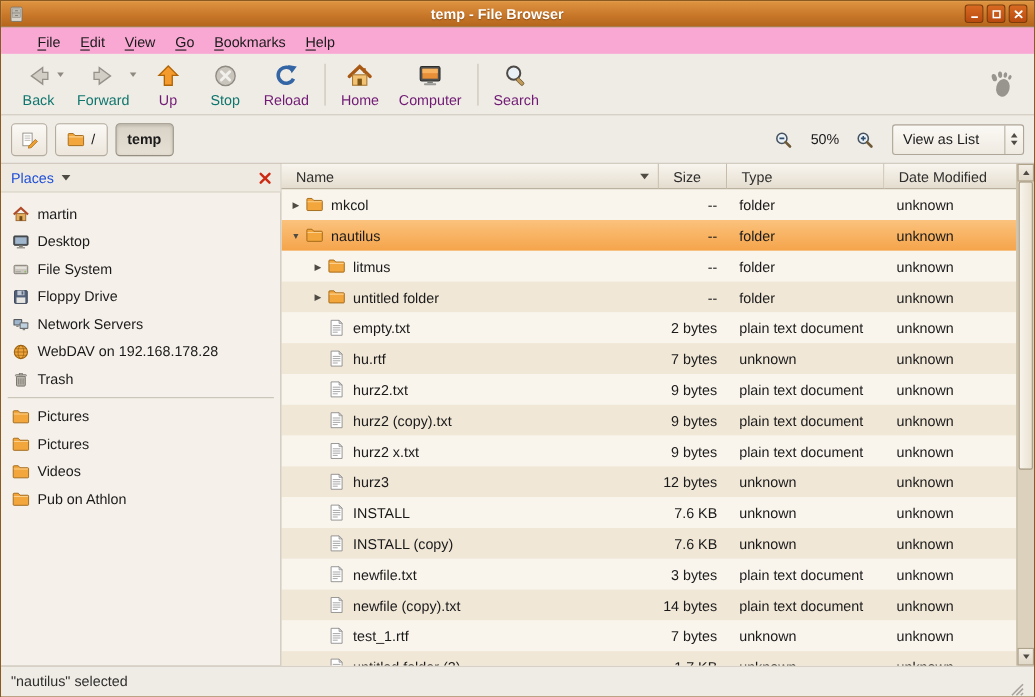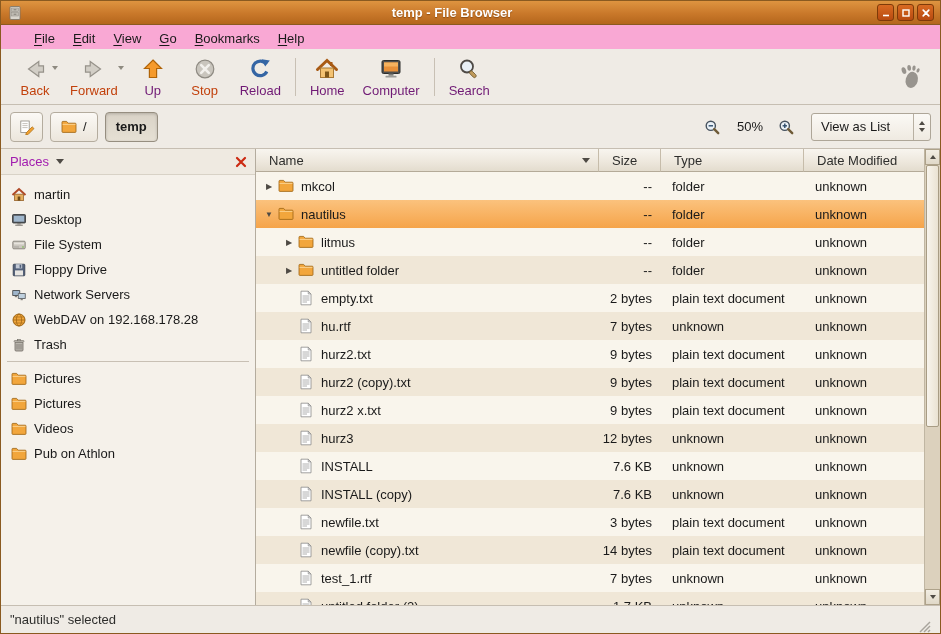--- a/index.html
+++ b/index.html
@@ -24,21 +24,21 @@
   .menu-item { padding:3px 9px; cursor:default; }
   .menu-item u { text-underline-offset:2px; }
 
   
   .toolbar { height:56px; flex:none; display:flex; align-items:center; padding:0 8px; background:#EFEBE5; border-bottom:1px solid #C6BEB2; }
   .tool-btn { position:relative; display:flex; flex-direction:column; align-items:center; justify-content:center;
     min-width:52px; padding:3px 9px 2px; border-radius:3px; }
   .tool-icon { width:24px; height:24px; }
   .tool-icon svg { width:24px; height:24px; display:block; }
   .tool-label { margin-top:2px; font-size:13px; color:#701a75; white-space:nowrap; }
-  .tool-btn.disabled .tool-label { color:#c2410c; }
+  .tool-btn.disabled .tool-label { color:#0f766e; }
   .dd-caret { position:absolute; right:3px; top:12px; width:0; height:0;
     border-left:3.5px solid transparent; border-right:3.5px solid transparent; border-top:4.5px solid #8E8A80; }
   .tool-sep { width:1px; height:38px; background:#C8C0B4; margin:0 5px; }
   .gnome-logo { margin-left:auto; margin-right:8px; width:28px; height:30px; }
   .gnome-logo svg { width:28px; height:30px; display:block; }
 
   
   .locationbar { height:43px; flex:none; display:flex; align-items:center; padding:0 9px; gap:7px; background:#EFEBE5; }
   .lb-btn { height:30px; border:1px solid #B4AC9E; border-radius:4px; background:linear-gradient(180deg,#FBF9F5,#ECE6DC);
     display:flex; align-items:center; gap:6px; padding:0 10px; font-size:13px; font-family:inherit; color:#1a1a1a; }
@@ -56,21 +56,21 @@
   .view-combo .spin { margin-left:auto; width:17px; height:100%; border-left:1px solid #B8B0A2;
     display:flex; flex-direction:column; align-items:center; justify-content:center; gap:3px; }
   .tri-up { width:0; height:0; border-left:3.5px solid transparent; border-right:3.5px solid transparent; border-bottom:4.5px solid #4E4A44; }
   .tri-down { width:0; height:0; border-left:3.5px solid transparent; border-right:3.5px solid transparent; border-top:4.5px solid #4E4A44; }
 
   
   .main { flex:1; min-height:0; display:flex; border-top:1px solid #C6BEB2; }
   .sidebar { width:255px; flex:none; background:#F5F1EA; border-right:1px solid #B4AC9E; display:flex; flex-direction:column; }
   .side-header { height:26px; flex:none; display:flex; align-items:center; padding:0 6px 0 9px;
     background:#EFEAE1; border-bottom:1px solid #D8D2C6; }
-  .side-title { display:flex; align-items:center; gap:7px; color:#a21caf; }
+  .side-title { display:flex; align-items:center; gap:7px; color:#1d4ed8; }
   .caret { width:0; height:0; border-left:4px solid transparent; border-right:4px solid transparent; border-top:5px solid #4E4A44; }
   .side-close { margin-left:auto; width:16px; height:16px; display:flex; align-items:center; justify-content:center; }
   .side-close svg { width:12px; height:12px; display:block; }
   .places { list-style:none; padding-top:7px; overflow:hidden; }
   .place { height:25px; display:flex; align-items:center; gap:7px; padding-left:10px; white-space:nowrap; }
   .side-sep { height:9px; position:relative; margin:0 4px; }
   .side-sep::after { content:""; position:absolute; left:2px; right:2px; top:4px; height:1px; background:#C8C0B4; }
 
   
   .filearea { flex:1; min-width:0; position:relative; padding-right:16px; background:#F9F5EC; display:flex; flex-direction:column; }

